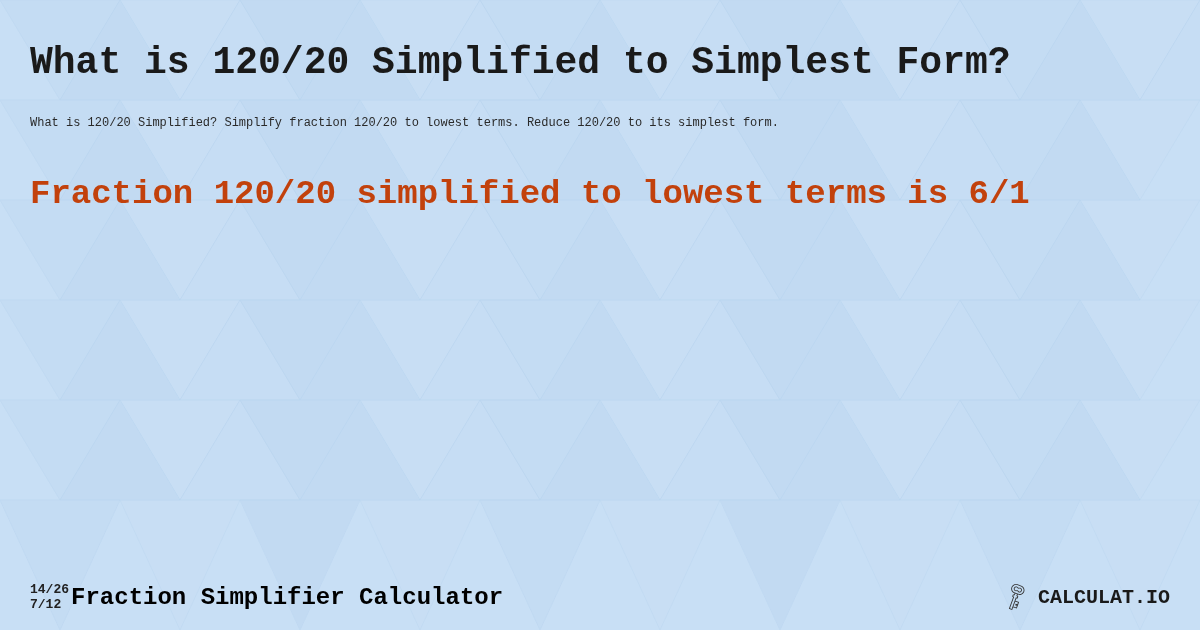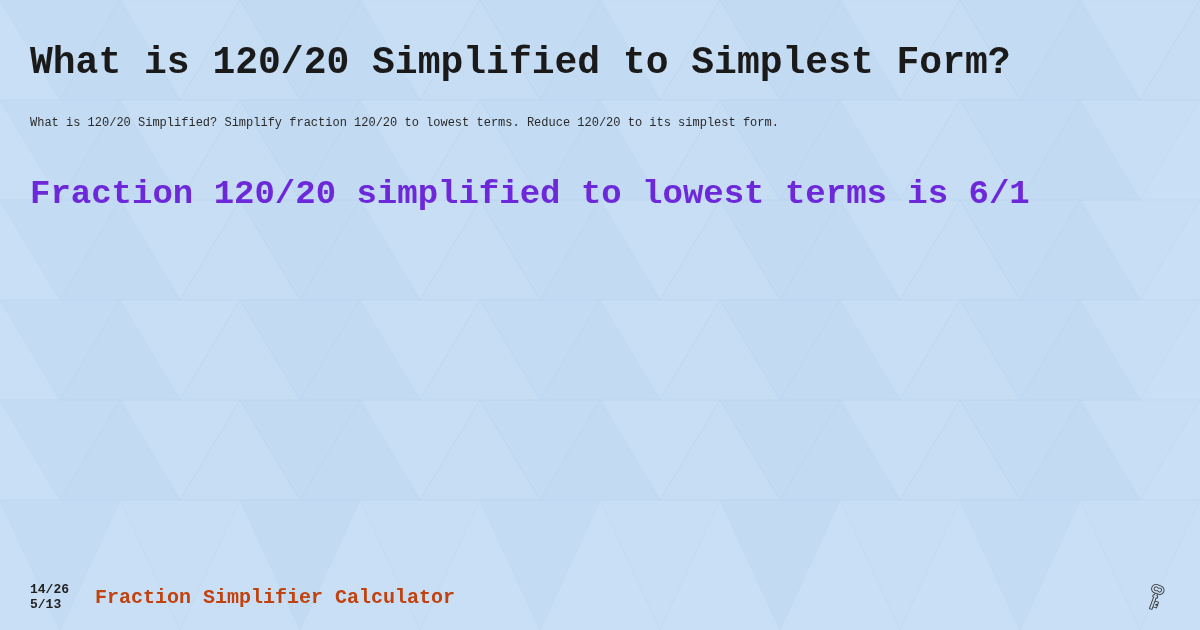--- a/index.html
+++ b/index.html
@@ -53,56 +53,56 @@
       font-family: 'Courier New', Courier, monospace;
     }
 
     .result-section {
       margin-bottom: 30px;
     }
 
     .result-title {
       font-size: 34px;
       font-weight: bold;
-      color: #6d28d9;
+      color: #c2410c;
       line-height: 1.3;
       font-family: 'Courier New', Courier, monospace;
     }
 
     .footer {
       position: absolute;
       bottom: 18px;
       left: 0;
       right: 0;
       display: flex;
       align-items: center;
       justify-content: space-between;
       padding: 0 30px;
     }
 
     .footer-left {
       display: flex;
       align-items: center;
-      gap: 26px;
+      gap: 2px;
     }
 
     .fraction-stack {
       display: flex;
       flex-direction: column;
       font-size: 13px;
       font-weight: bold;
       color: #222;
       line-height: 1.1;
       font-family: 'Courier New', Courier, monospace;
     }
 
     .footer-brand {
-      font-size: 20px;
-      font-weight: bold;
-      color: #c2410c;
+      font-size: 24px;
+      font-weight: bold;
+      color: #000000;
       font-family: 'Courier New', Courier, monospace;
     }
 
     .footer-right {
       display: flex;
       align-items: center;
       gap: 8px;
     }
 
     .calc-logo {
@@ -253,20 +253,21 @@
 
   <div class="result-section">
     <h2 class="result-title">Fraction 120/20 simplified to lowest terms is 6/1</h2>
   </div>
 </div>
 
 <div class="footer">
   <div class="footer-left">
     <div class="fraction-stack">
       <span>14/26</span>
-      <span>5/13</span>
+      <span>7/12</span>
     </div>
     <span class="footer-brand">Fraction Simplifier Calculator</span>
   </div>
   <div class="footer-right">
     <span class="key-icon">🗝</span>
+    <span class="calc-logo">CALCULAT.IO</span>
   </div>
 </div>
 
 </body></html>

